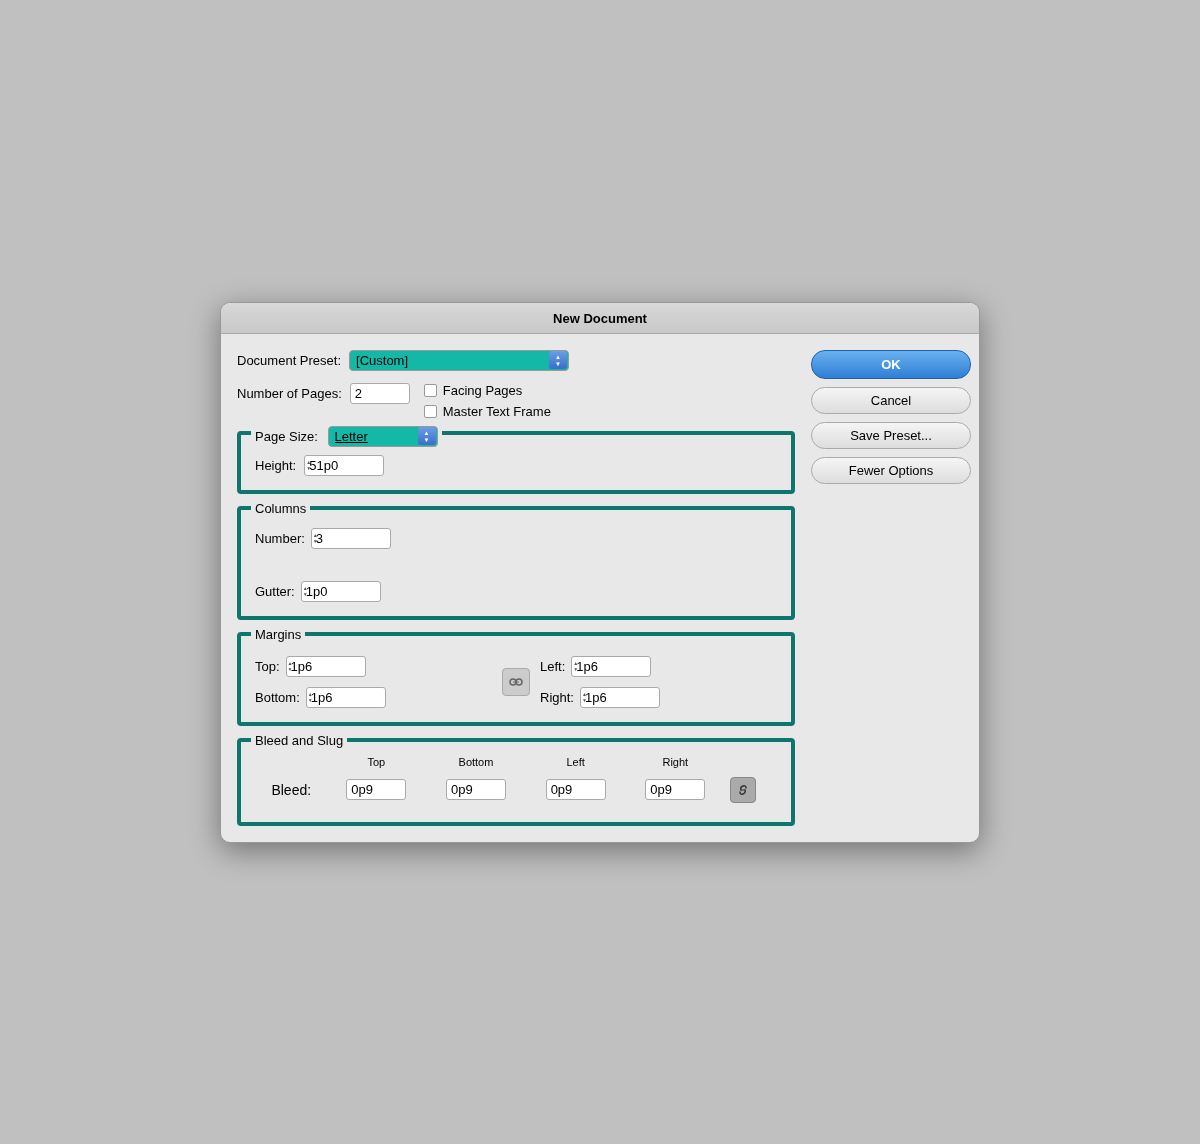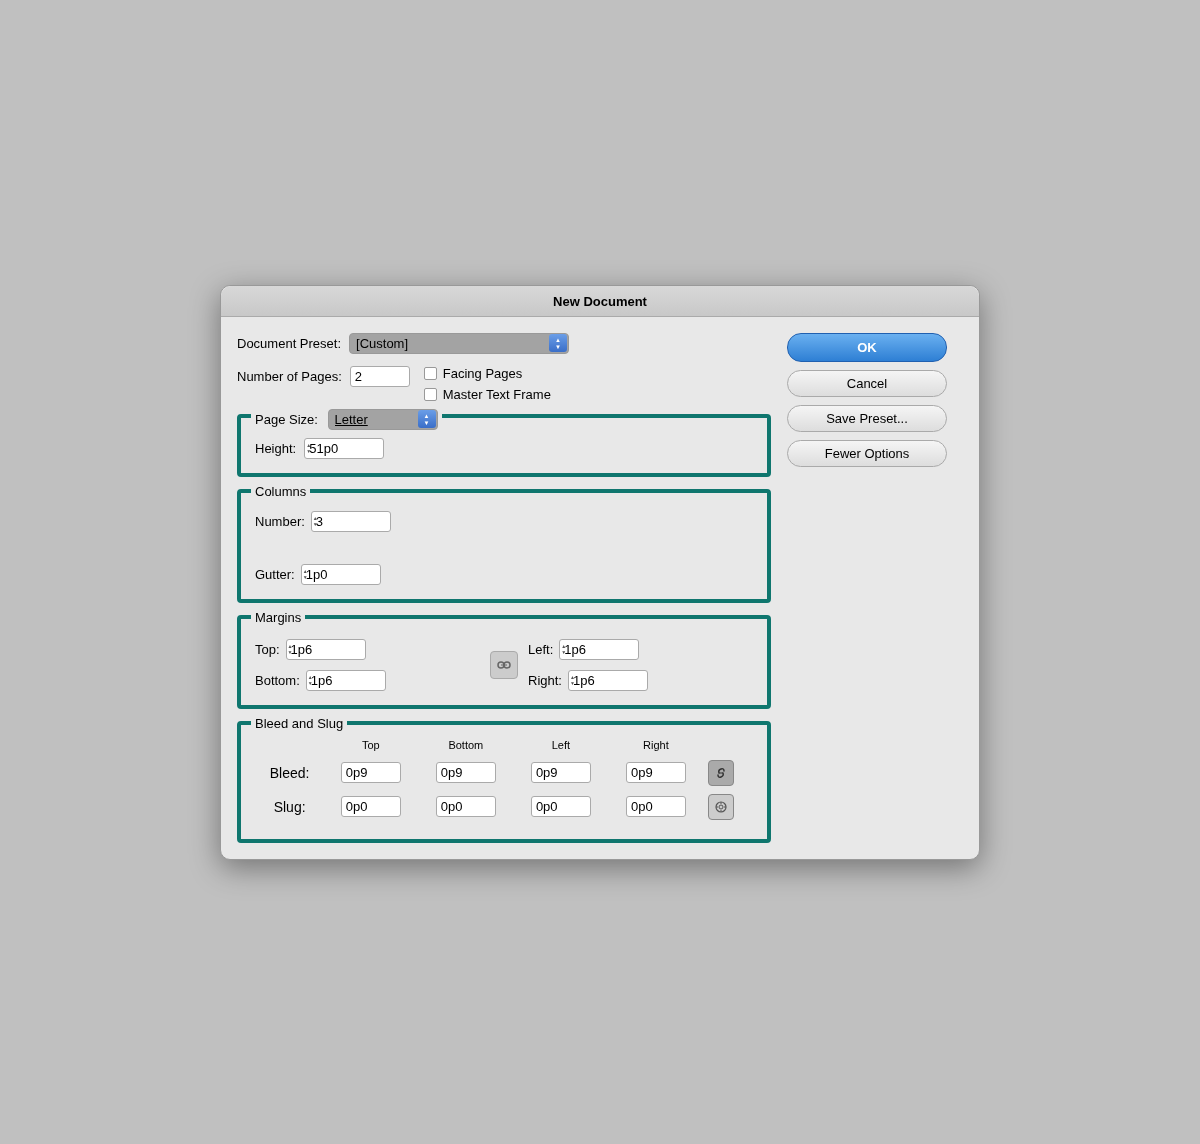--- a/index.html
+++ b/index.html
@@ -27,21 +27,21 @@
       text-align: center;
       padding: 8px 0 7px;
       font-size: 13px;
       font-weight: bold;
       color: #000;
       border-radius: 10px 10px 0 0;
     }
     .dialog-body {
       display: flex;
       flex-direction: row;
-      padding: 16px 32px 16px 16px;
+      padding: 16px 8px 16px 16px;
       gap: 16px;
     }
     .left-panel {
       flex: 1;
       display: flex;
       flex-direction: column;
       gap: 12px;
     }
     .right-panel {
       display: flex;
@@ -60,21 +60,21 @@
       white-space: nowrap;
     }
     .select-wrapper {
       position: relative;
       display: flex;
       align-items: center;
     }
     select {
       appearance: none;
       -webkit-appearance: none;
-      background: #a3a3a3;
+      background: #14b8a6;
       border: 1px solid #999;
       border-radius: 4px;
       padding: 2px 24px 2px 6px;
       font-size: 13px;
       cursor: pointer;
     }
     .select-arrow {
       position: absolute;
       right: 2px;
       top: 50%;
@@ -473,39 +473,20 @@
               <td>
                 <div class="link-icon">
                   <svg width="14" height="14" viewBox="0 0 14 14" fill="none">
                     <path d="M5 7 Q4 4 7 3 Q10 2 10 5" stroke="#333" stroke-width="1.5" fill="none" stroke-linecap="round"></path>
                     <path d="M9 7 Q10 10 7 11 Q4 12 4 9" stroke="#333" stroke-width="1.5" fill="none" stroke-linecap="round"></path>
                     <line x1="5" y1="7" x2="9" y2="7" stroke="#333" stroke-width="1"></line>
                   </svg>
                 </div>
               </td>
             </tr>
-            <tr>
-              <td>Slug:</td>
-              <td><input type="text" class="bs-input" value="0p0" style=""></td>
-              <td><input type="text" class="bs-input" value="0p0" style=""></td>
-              <td><input type="text" class="bs-input" value="0p0" style=""></td>
-              <td><input type="text" class="bs-input" value="0p0" style=""></td>
-              <td>
-                <div class="star-icon">
-                  <svg width="14" height="14" viewBox="0 0 14 14" fill="none">
-                    <circle cx="7" cy="7" r="5" stroke="#555" stroke-width="1.2" fill="none"></circle>
-                    <circle cx="7" cy="7" r="2" stroke="#555" stroke-width="1" fill="none"></circle>
-                    <line x1="7" y1="2" x2="7" y2="4" stroke="#555" stroke-width="1"></line>
-                    <line x1="7" y1="10" x2="7" y2="12" stroke="#555" stroke-width="1"></line>
-                    <line x1="2" y1="7" x2="4" y2="7" stroke="#555" stroke-width="1"></line>
-                    <line x1="10" y1="7" x2="12" y2="7" stroke="#555" stroke-width="1"></line>
-                  </svg>
-                </div>
-              </td>
-            </tr>
           </tbody>
         </table>
       </div>
 
     </div>
 
     <div class="right-panel">
       <button class="btn btn-ok">OK</button>
       <button class="btn btn-wide">Cancel</button>
       <button class="btn btn-wide">Save Preset...</button>

